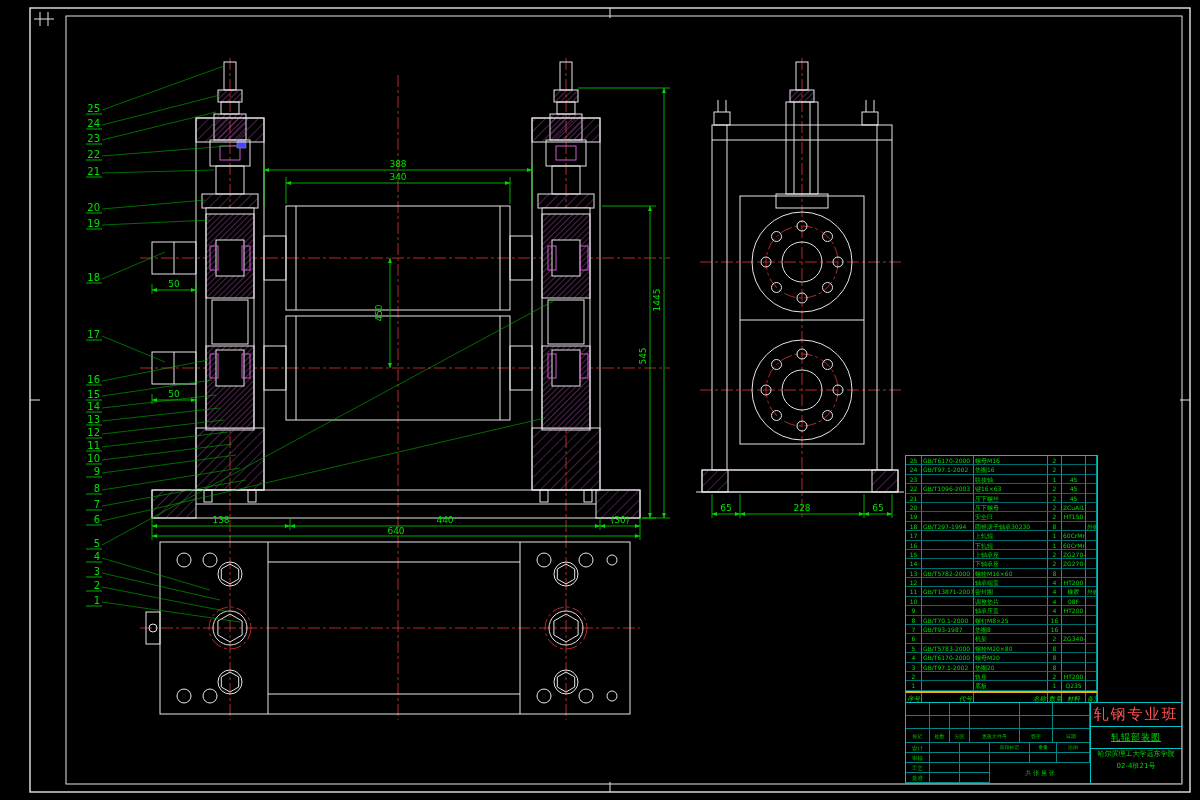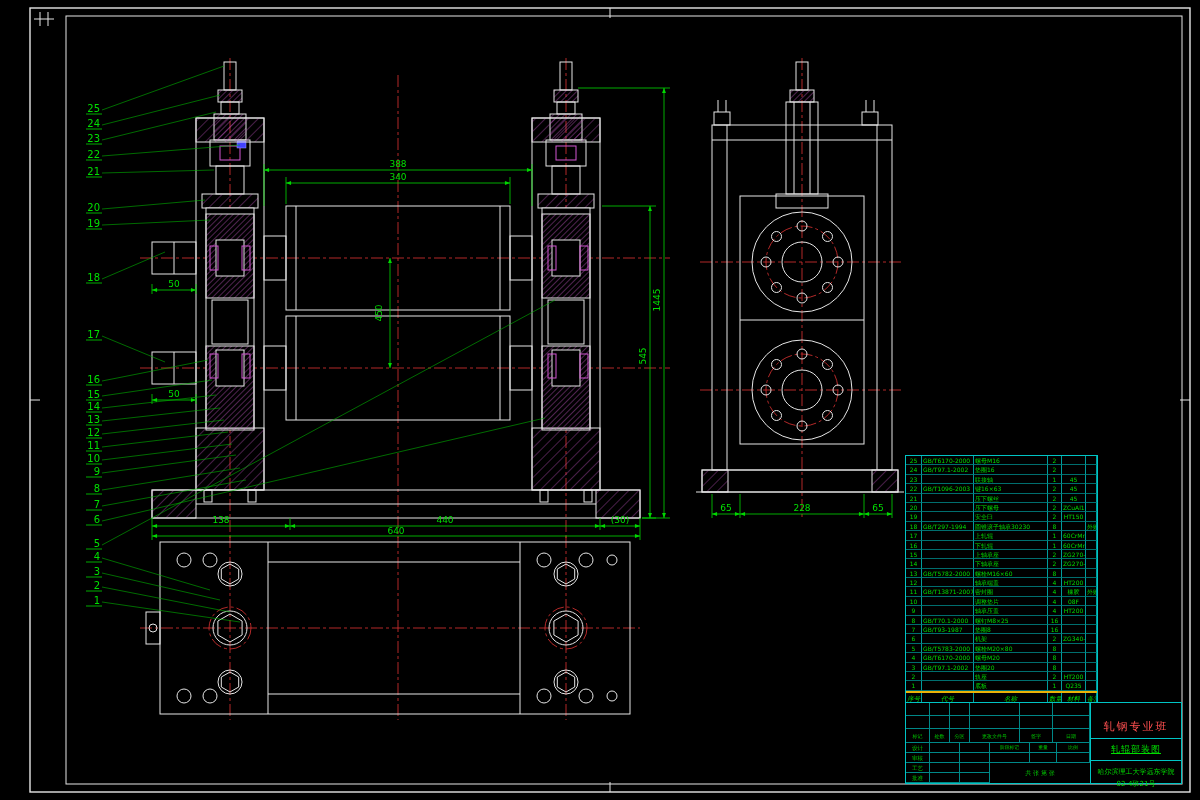--- a/index.html
+++ b/index.html
@@ -21,33 +21,33 @@
   .bl{fill:#4242ff;stroke:#9a9aff;stroke-width:0.5;}
   
   .bom{position:absolute;left:905px;top:455px;width:193px;background:#000;
        border:1px solid #00c4c4;box-sizing:border-box;}
   .bom-row,.bom-header{display:grid;grid-template-columns:16px 52px 74px 14px 24px 11px;}
   .bom-row{height:9.4px;}
   .bom-header{height:12px;border-top:2px solid #eab308;font-style:italic;}
   .bom-cell{border-right:0.5px solid #009c9c;border-bottom:0.5px solid #006e6e;
             color:#00dd00;font-size:6px;line-height:9px;overflow:hidden;
             white-space:nowrap;padding:0 1px;box-sizing:border-box;}
-  .bom-header .bom-cell{font-size:6.5px;line-height:12px;text-align:center;border-bottom:none;}
+  .bom-header .bom-cell{font-size:6.5px;line-height:12px;text-align:right;border-bottom:none;}
   .bom-cell.no,.bom-cell.qty,.bom-cell.mat,.bom-cell.rem{text-align:center;}
   
   .tb{position:absolute;left:905px;top:702px;width:277px;height:82px;
       border:1px solid #00c4c4;box-sizing:border-box;background:#000;}
   .tb *{box-sizing:border-box;}
   .tb-right{position:absolute;left:184px;top:0;width:91px;height:80px;border-left:1px solid #00c4c4;}
-  .tb-course{height:24px;border-bottom:1px solid #00c4c4;color:#ff5050;font-size:11px;
-             display:flex;align-items:center;justify-content:center;letter-spacing:2px;margin-top:12px;}
+  .tb-course{height:24px;border-bottom:1px solid #00c4c4;color:#ff5050;font-size:15px;
+             display:flex;align-items:center;justify-content:center;letter-spacing:2px;}
   .tb-title{height:22px;border-bottom:1px solid #00c4c4;color:#00dd00;font-size:9px;
             display:flex;align-items:center;justify-content:center;letter-spacing:1px;text-decoration:underline;}
   .tb-school{height:33px;color:#00dd00;font-size:7px;display:flex;flex-direction:column;
-             align-items:center;justify-content:center;gap:2px;text-align:center;}
+             align-items:center;justify-content:flex-start;gap:2px;text-align:center;}
   .tb-grid-a{position:absolute;left:0;top:0;width:184px;height:40px;display:grid;
              grid-template-columns:24px 20px 20px 50px 33px 37px;grid-template-rows:13px 13px 14px;}
   .tb-grid-a div,.tb-grid-b div,.tb-grid-c div{border-right:0.5px solid #008888;
              border-bottom:0.5px solid #008888;color:#00cc00;font-size:5px;
              text-align:center;overflow:hidden;white-space:nowrap;}
   .tb-grid-a div{line-height:14px;}
   .tb-grid-b{position:absolute;left:0;top:40px;width:84px;height:40px;display:grid;
              grid-template-columns:24px 30px 30px;grid-template-rows:repeat(4,10px);}
   .tb-grid-b div{line-height:10px;font-size:5.5px;}
   .tb-grid-c{position:absolute;left:84px;top:40px;width:100px;height:20px;display:grid;

